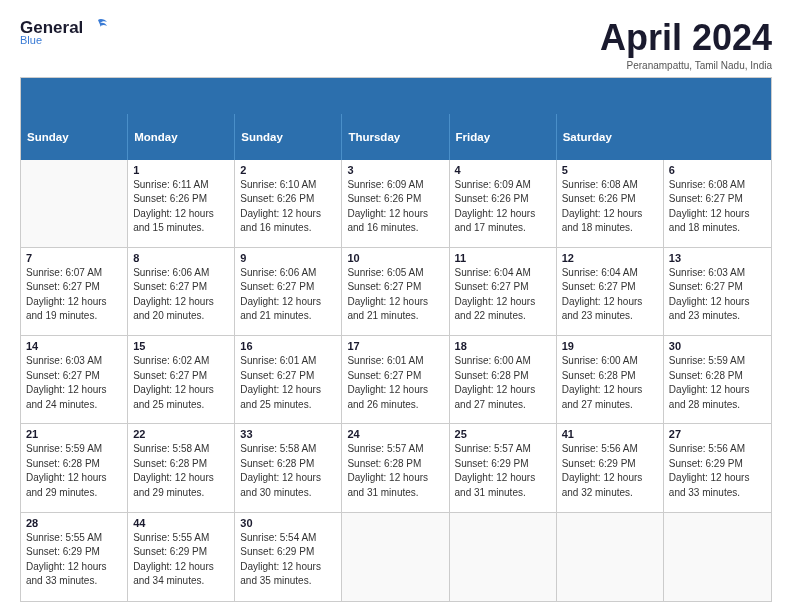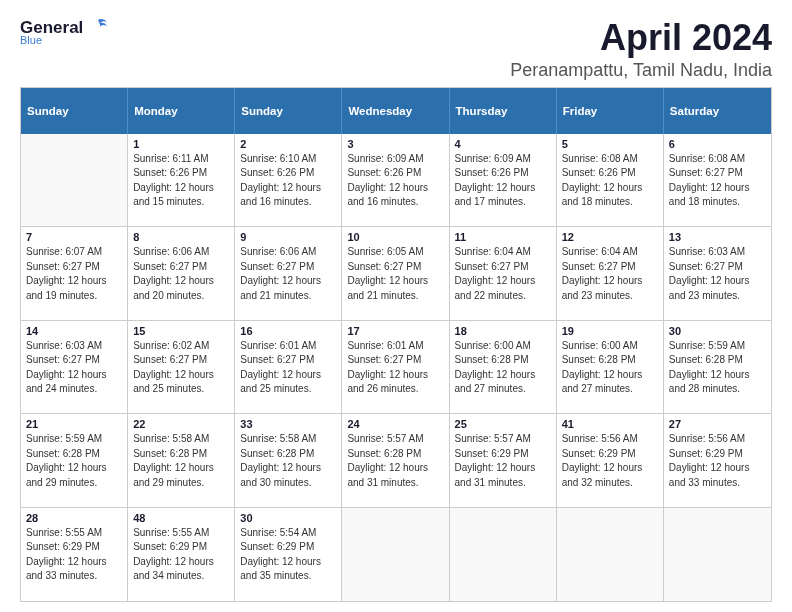--- a/index.html
+++ b/index.html
@@ -36,21 +36,21 @@
     .title-block {
       text-align: right;
     }
     .main-title {
       font-size: 36px;
       font-weight: bold;
       color: #1a1a2e;
       line-height: 1.1;
     }
     .subtitle {
-      font-size: 18px;
+      font-size: 10px;
       color: #555;
       margin-top: 2px;
     }
     .calendar {
       flex: 1;
       display: flex;
       flex-direction: column;
       border: 1px solid #ccc;
     }
     .cal-header-row {
@@ -58,20 +58,21 @@
       grid-template-columns: repeat(7, 1fr);
       background: #2c6fad;
     }
     .cal-header-cell {
       color: #fff;
       font-size: 11.5px;
       font-weight: bold;
       padding: 17px 6px;
       text-align: left;
       border-right: 1px solid #4a8fc9;
+      margin-top: 36px;
     }
     .cal-header-cell:last-child { border-right: none; }
     .cal-body {
       flex: 1;
       display: grid;
       grid-template-rows: repeat(5, 1fr);
     }
     .cal-week {
       display: grid;
       grid-template-columns: repeat(7, 1fr);
@@ -118,21 +119,20 @@
       <div class="main-title">April 2024</div>
       <div class="subtitle">Peranampattu, Tamil Nadu, India</div>
     </div>
   </div>
 
   <div class="calendar">
     <div class="cal-header-row">
       <div class="cal-header-cell">Sunday</div>
       <div class="cal-header-cell">Monday</div>
       <div class="cal-header-cell">Sunday</div>
-      <div class="cal-header-cell">Wednesday</div>
       <div class="cal-header-cell">Thursday</div>
       <div class="cal-header-cell">Friday</div>
       <div class="cal-header-cell">Saturday</div>
     </div>
     <div class="cal-body" id="cal-body">
     <div class="cal-week">
           <div class="cal-cell empty"></div>
           <div class="cal-cell">
         <div class="day-num">1</div>
         <div class="day-info">Sunrise: 6:11 AM<br>Sunset: 6:26 PM<br>Daylight: 12 hours and 15 minutes.</div>
@@ -247,21 +247,21 @@
         <div class="day-num">27</div>
         <div class="day-info">Sunrise: 5:56 AM<br>Sunset: 6:29 PM<br>Daylight: 12 hours and 33 minutes.</div>
       </div>
         </div>
         <div class="cal-week">
           <div class="cal-cell">
         <div class="day-num">28</div>
         <div class="day-info">Sunrise: 5:55 AM<br>Sunset: 6:29 PM<br>Daylight: 12 hours and 33 minutes.</div>
       </div>
           <div class="cal-cell">
-        <div class="day-num">48</div>
+        <div class="day-num">44</div>
         <div class="day-info">Sunrise: 5:55 AM<br>Sunset: 6:29 PM<br>Daylight: 12 hours and 34 minutes.</div>
       </div>
           <div class="cal-cell">
         <div class="day-num">30</div>
         <div class="day-info">Sunrise: 5:54 AM<br>Sunset: 6:29 PM<br>Daylight: 12 hours and 35 minutes.</div>
       </div>
           <div class="cal-cell empty"></div>
           <div class="cal-cell empty"></div>
           <div class="cal-cell empty"></div>
           <div class="cal-cell empty"></div>

